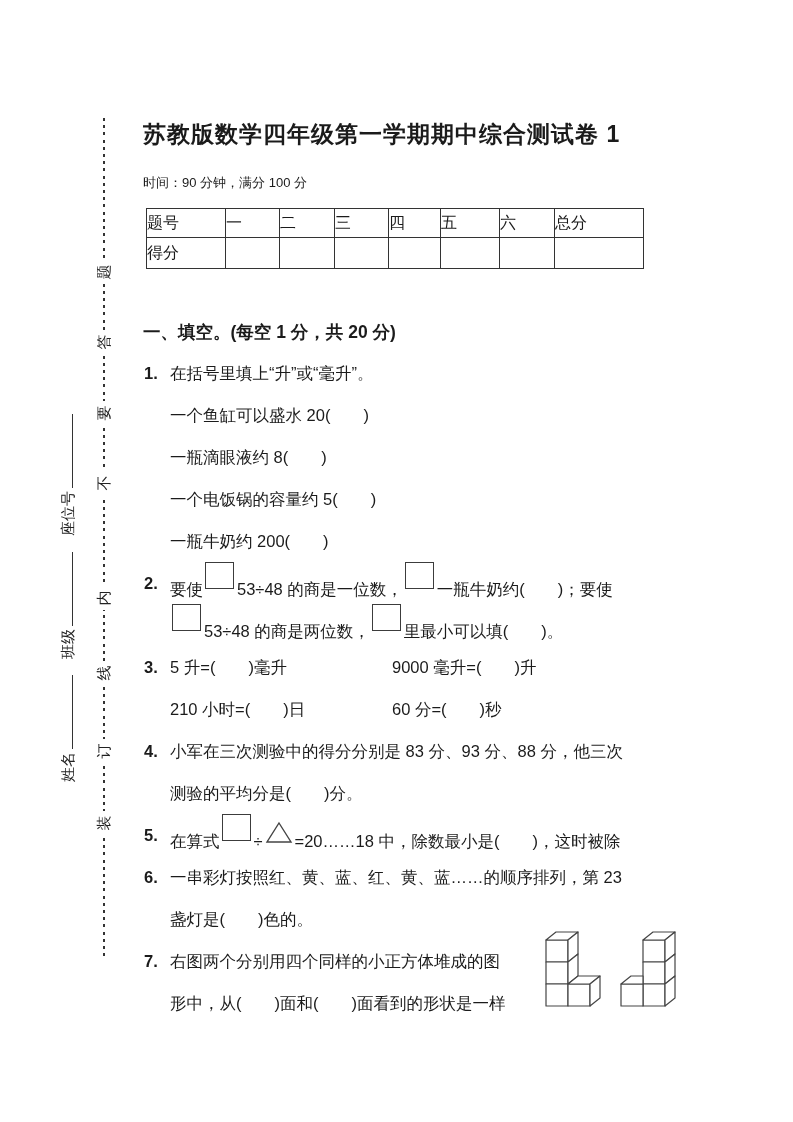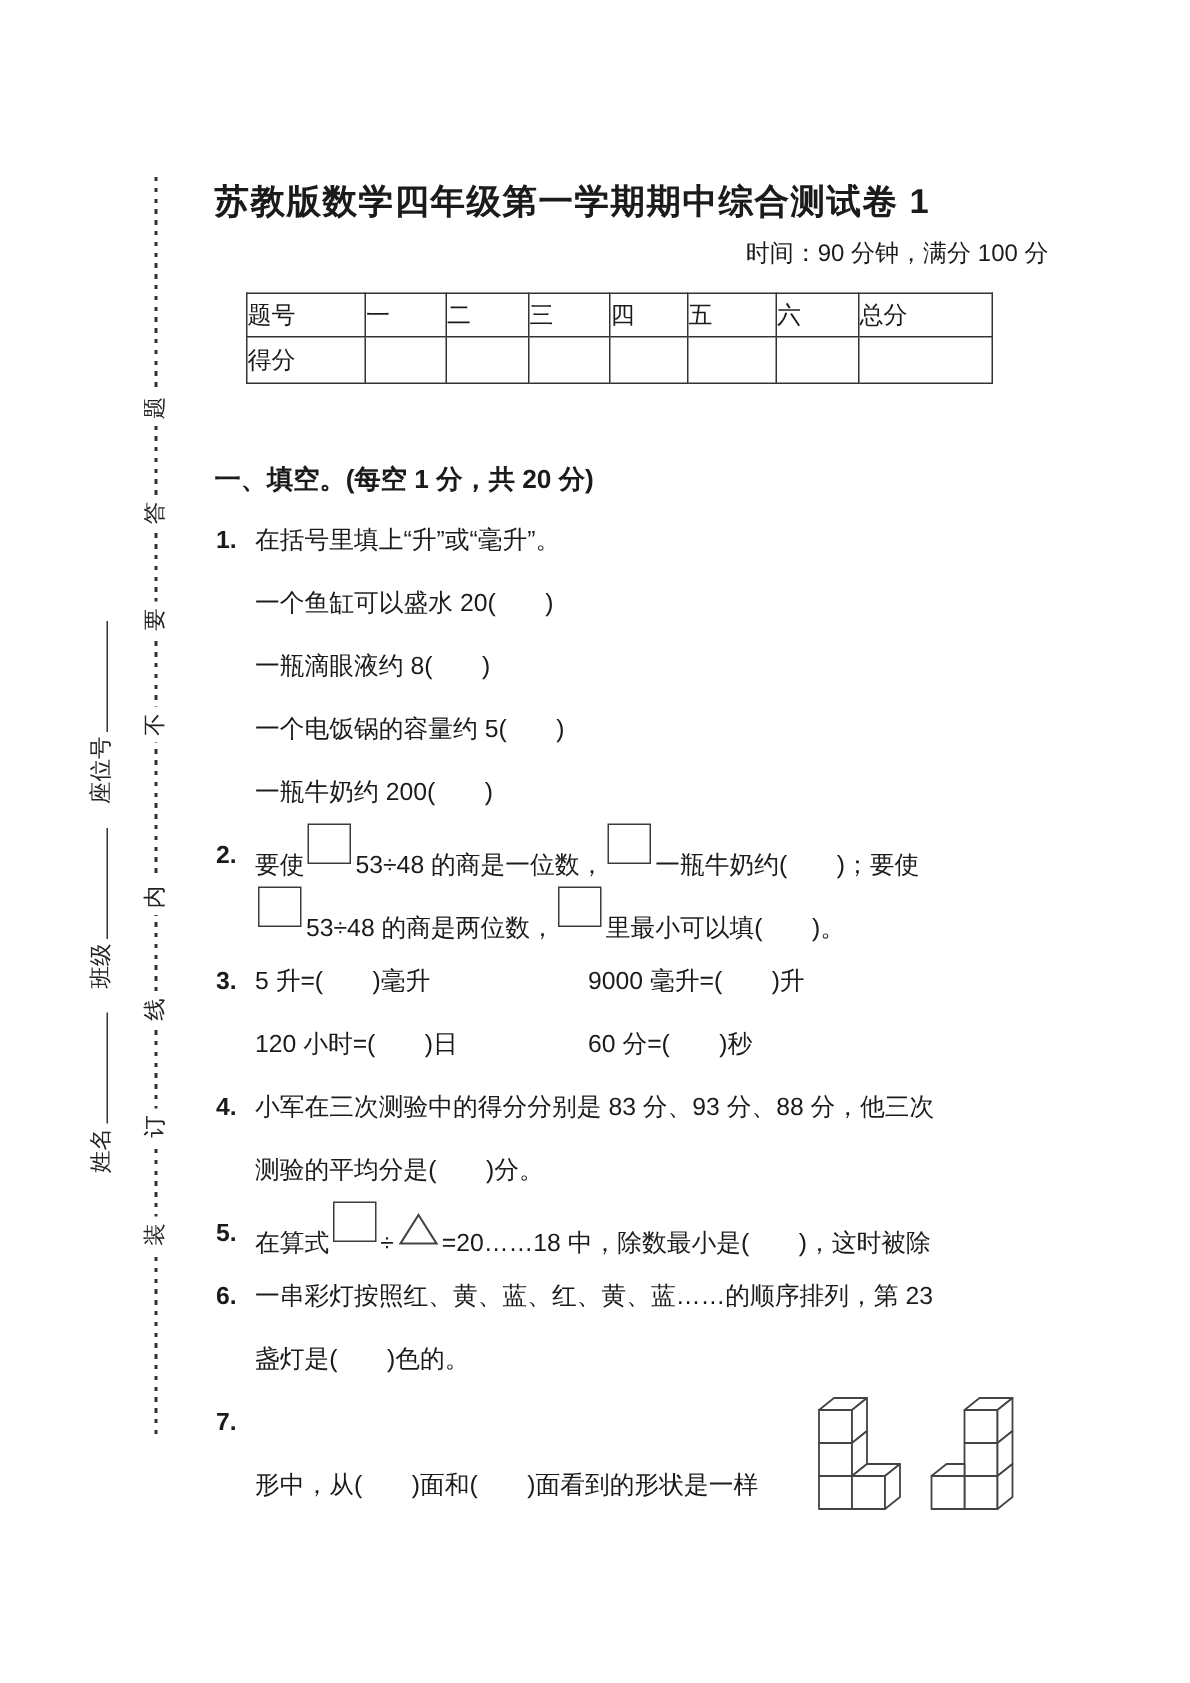--- a/index.html
+++ b/index.html
@@ -22,23 +22,23 @@
     background:repeating-linear-gradient(to bottom,#333 0 3px,transparent 3px 7.2px);
   }
   .dot-char {
     position:absolute; left:92px; width:24px; height:24px; line-height:24px; text-align:center;
     transform:rotate(-90deg); background:#fff; font-size:15px; color:#222;
   }
 
   
   .main { position:absolute; left:143px; top:114px; width:556px; }
   .title { font-size:23px; font-weight:bold; line-height:40px; letter-spacing:1px; white-space:nowrap; }
-  .subtitle { font-size:16px; text-align:right; line-height:30px; margin-top:1px; }
-
-  table.score { border-collapse:collapse; margin:10px 0 0 21px; table-layout:fixed; }
+  .subtitle { font-size:13px; text-align:left; line-height:30px; margin-top:14px; }
+
+  table.score { border-collapse:collapse; margin:10px 0 0 3px; table-layout:fixed; }
   table.score td { border:1.5px solid #333; padding:0; font-size:16px; height:28px; overflow:hidden; }
   table.score tr.r2 td { height:30px; }
   .cell-label { padding-left:8px; }
   .cell-num  { padding-left:22px; }
   .cell-total{ padding-left:12px;font-family:Liberation Mono, monospace; }
 
   .sec-heading { font-size:17.5px; font-weight:bold; line-height:30px; margin-top:48px; }
 
   .line { position:relative; padding-left:27px; height:42px; line-height:42px; font-size:16.5px; white-space:nowrap; }
   .line-first { margin-top:5px; }
@@ -132,21 +132,21 @@
     </div>
     <div class="line">
       <span class="sq"></span><span>53÷48 的商是两位数，</span><span class="sq"></span><span>里最小可以填(　　)。</span>
     </div>
 
     <div class="line">
       <span class="qnum">3.</span>
       <span class="col1">5 升=(　　)毫升</span><span>9000 毫升=(　　)升</span>
     </div>
     <div class="line">
-      <span class="col1">120 小时=(　　)日</span><span>60 分=(　　)秒</span>
+      <span class="col1">210 小时=(　　)日</span><span>60 分=(　　)秒</span>
     </div>
 
     <div class="line">
       <span class="qnum">4.</span>
       <span>小军在三次测验中的得分分别是 83 分、93 分、88 分，他三次</span>
     </div>
     <div class="line">测验的平均分是(　　)分。</div>
 
     <div class="line">
       <span class="qnum">5.</span>
@@ -156,20 +156,21 @@
     </div>
 
     <div class="line">
       <span class="qnum">6.</span>
       <span>一串彩灯按照红、黄、蓝、红、黄、蓝……的顺序排列，第 23</span>
     </div>
     <div class="line">盏灯是(　　)色的。</div>
 
     <div class="line">
       <span class="qnum">7.</span>
+      <span>右图两个分别用四个同样的小正方体堆成的图</span>
     </div>
     <div class="line">形中，从(　　)面和(　　)面看到的形状是一样</div>
 
     <div class="figure">
       <svg width="62" height="80" viewBox="0 0 62 80">
         <g fill="#fff" stroke="#444" stroke-width="1.2" stroke-linejoin="round">
 
           <rect x="4" y="12" width="22" height="22"></rect>
           <polygon points="4,12 14,4 36,4 26,12"></polygon>
           <polygon points="26,12 36,4 36,26 26,34"></polygon>

